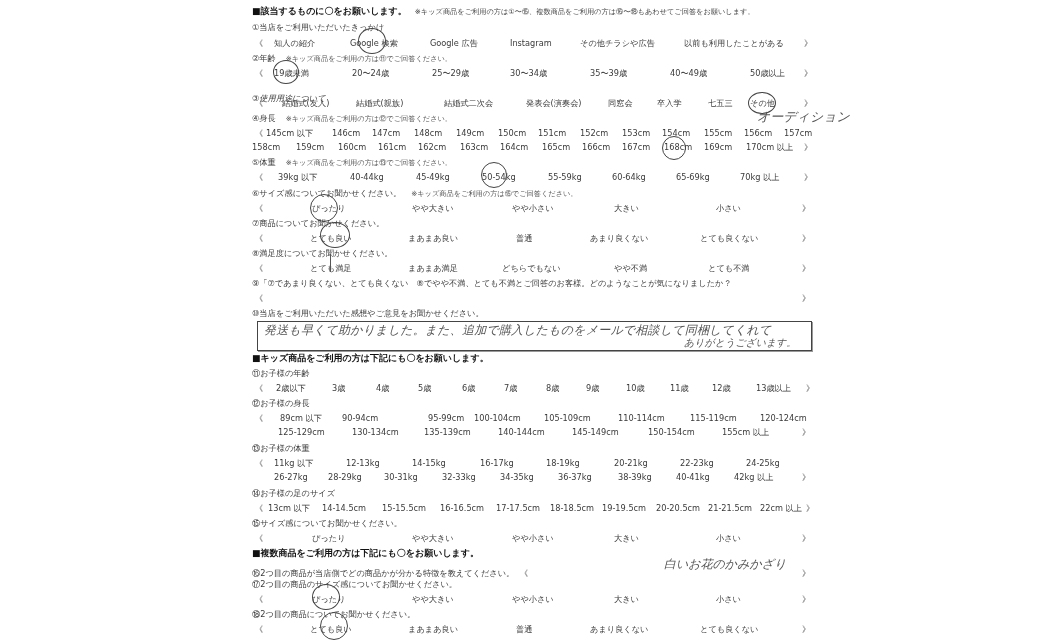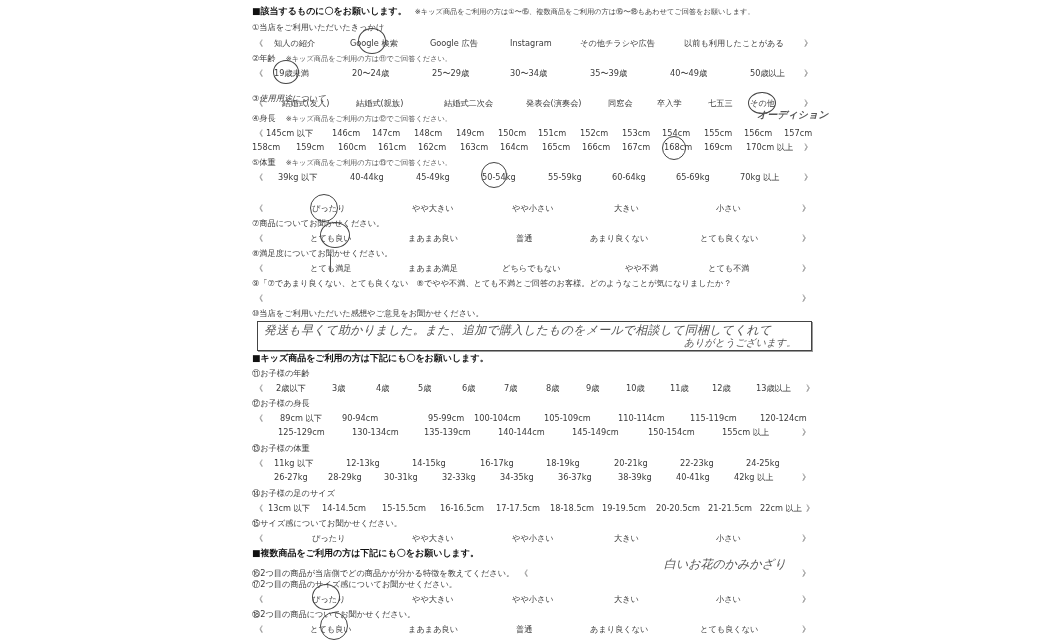--- a/index.html
+++ b/index.html
@@ -67,21 +67,21 @@
     <span style="left:104px">結婚式(親族)</span>
     <span style="left:192px">結婚式二次会</span>
     <span style="left:274px">発表会(演奏会)</span>
     <span style="left:356px">同窓会</span>
     <span style="left:405px">卒入学</span>
     <span style="left:456px">七五三</span>
     <span style="left:498px">その他</span>
     <span style="left:552px">》</span>
   </div>
   <div class="circle" style="left:496px;top:92px;width:26px;height:20px;"></div>
-  <div class="hand" style="left:505px;top:108px;font-size:10px;font-weight:bold;">オーディション</div>
+  <div class="hand" style="left:505px;top:108px;font-size:13px;">オーディション</div>
 
   <div class="line q" style="top:111px;">
     <span>④身長</span><span class="note">※キッズ商品をご利用の方は⑫でご回答ください。</span>
   </div>
   <div class="opts" style="top:126px;">
     <span class="br-l">《</span>
     <span style="left:14px">145cm 以下</span>
     <span style="left:80px">146cm</span>
     <span style="left:120px">147cm</span>
     <span style="left:162px">148cm</span>
@@ -123,20 +123,23 @@
     <span style="left:164px">45-49kg</span>
     <span style="left:230px">50-54kg</span>
     <span style="left:296px">55-59kg</span>
     <span style="left:360px">60-64kg</span>
     <span style="left:424px">65-69kg</span>
     <span style="left:488px">70kg 以上</span>
     <span style="left:552px">》</span>
   </div>
   <div class="circle" style="left:229px;top:162px;width:24px;height:24px;"></div>
 
+  <div class="line q" style="top:186px;">
+    <span>⑥サイズ感についてお聞かせください。</span><span class="note">※キッズ商品をご利用の方は⑮でご回答ください。</span>
+  </div>
   <div class="opts" style="top:201px;">
     <span class="br-l">《</span>
     <span style="left:60px">ぴったり</span>
     <span style="left:160px">やや大きい</span>
     <span style="left:260px">やや小さい</span>
     <span style="left:362px">大きい</span>
     <span style="left:464px">小さい</span>
     <span style="left:550px">》</span>
   </div>
   <div class="circle" style="left:58px;top:194px;width:26px;height:26px;"></div>
@@ -152,21 +155,21 @@
     <span style="left:550px">》</span>
   </div>
   <div class="circle" style="left:68px;top:222px;width:28px;height:24px;"></div>
 
   <div class="line q" style="top:246px;">⑧満足度についてお聞かせください。</div>
   <div class="opts" style="top:261px;">
     <span class="br-l">《</span>
     <span style="left:58px">とても満足</span>
     <span style="left:156px">まあまあ満足</span>
     <span style="left:250px">どちらでもない</span>
-    <span style="left:373px">やや不満</span>
+    <span style="left:362px">やや不満</span>
     <span style="left:456px">とても不満</span>
     <span style="left:550px">》</span>
   </div>
   <div class="tick" style="left:78px;top:254px;height:18px;"></div>
 
   <div class="line q" style="top:276px;">⑨「⑦であまり良くない、とても良くない　⑧でやや不満、とても不満とご回答のお客様。どのようなことが気になりましたか？</div>
   <div class="opts" style="top:291px;">
     <span class="br-l">《</span>
     <span style="left:20px"></span>
     <span style="left:550px">》</span>

